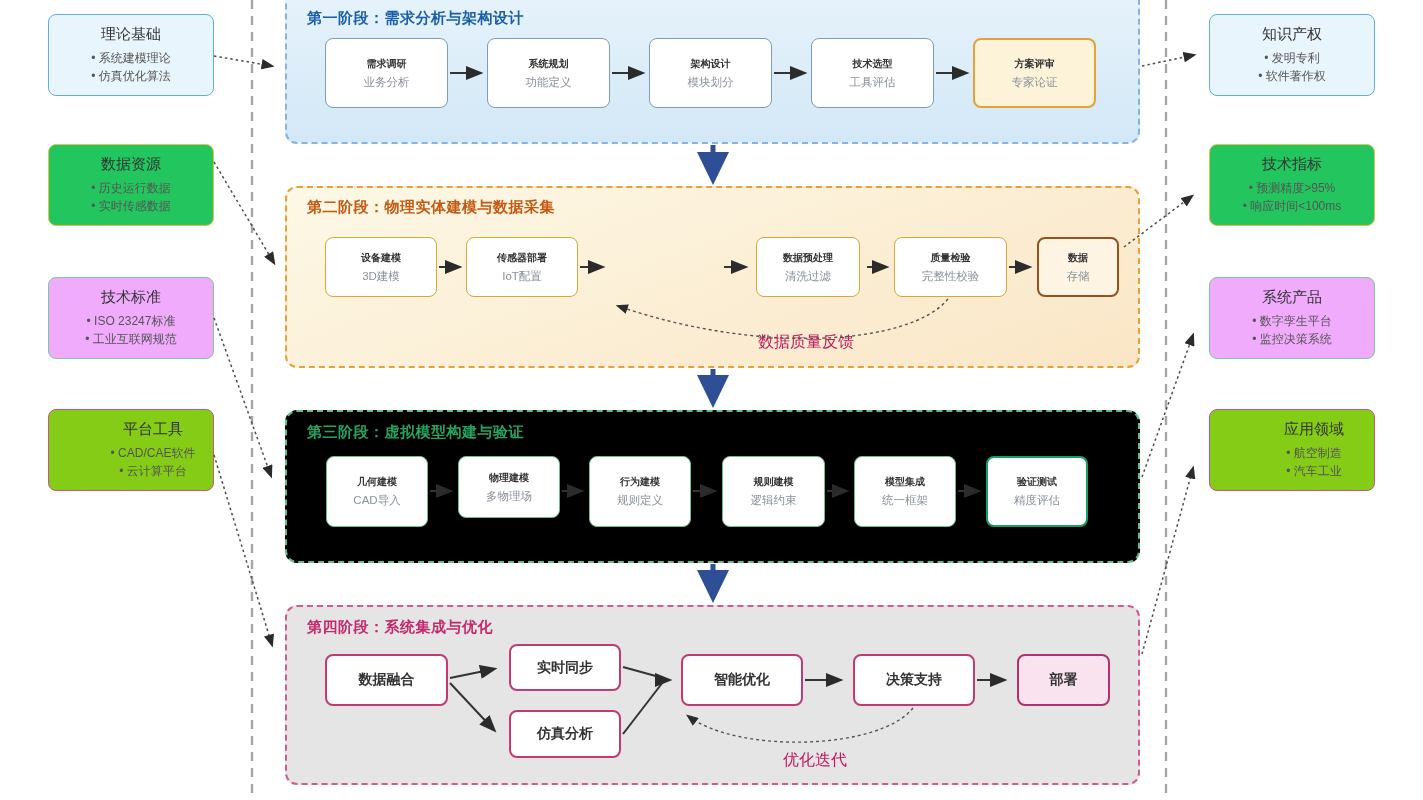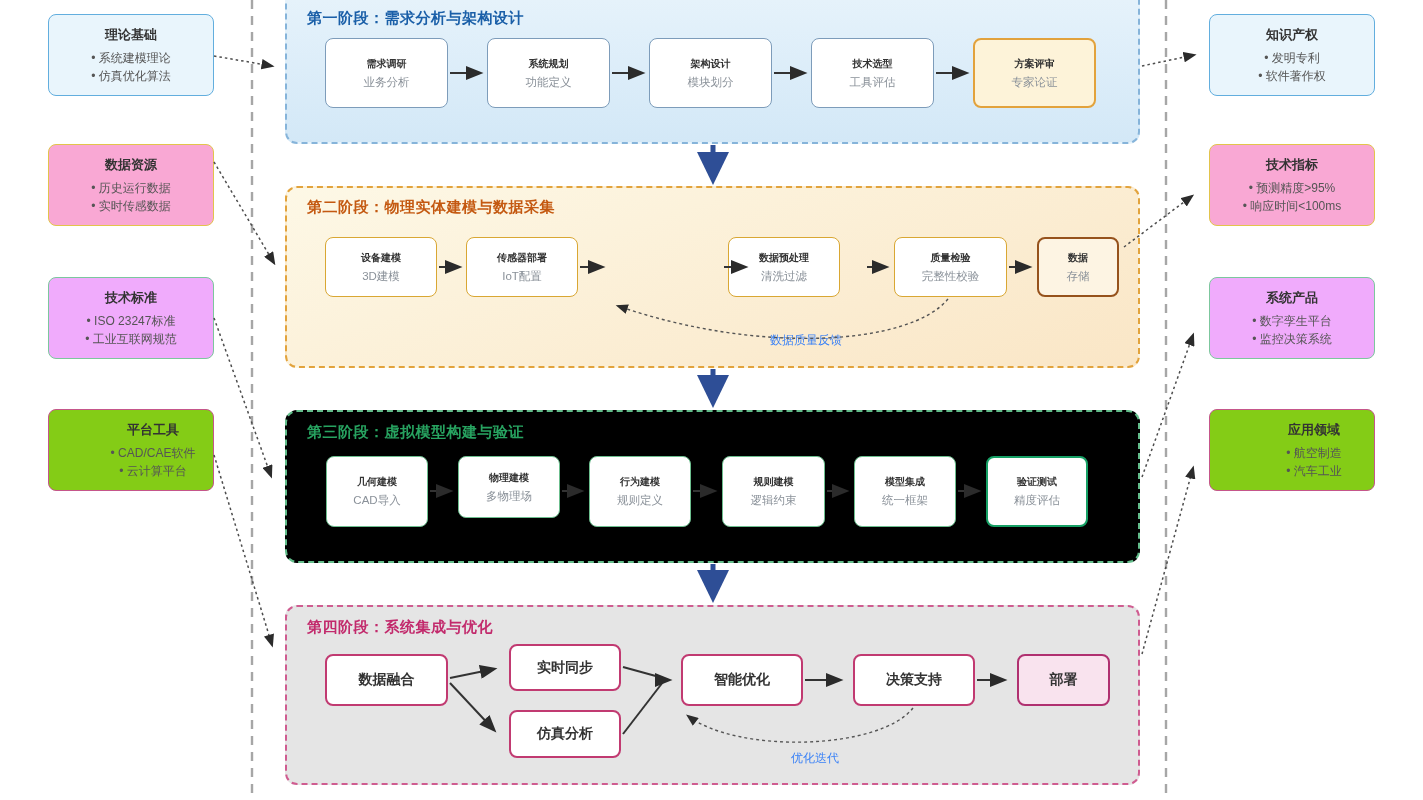--- a/index.html
+++ b/index.html
@@ -29,30 +29,30 @@
   .s-brown-hl{background:#fdf4e3;border:2px solid #96521c;}
   .s-green{border:1.6px solid #6cbe8e;}
   .s-green-hl{border:2px solid #16a065;}
   .s-pink{border:2px solid #c13a71;}
   .s-pink-hl{background:#f9e3ee;border:2px solid #b03070;}
   .s-pink .st-title,.s-pink-hl .st-title{font-weight:600;font-size:14px;}
 
   
   .side-box{position:absolute;width:166px;height:82px;border-radius:8px;z-index:2;box-sizing:border-box;
             display:flex;flex-direction:column;align-items:center;justify-content:center;text-align:center;}
-  .sb-title{font-size:13px;font-weight:bold;color:#333;margin-bottom:5px;white-space:nowrap;}
+  .sb-title{font-size:15px;font-weight:normal;color:#333;margin-bottom:5px;white-space:nowrap;}
   .sb-item{font-size:12px;color:#555;line-height:1.5;white-space:nowrap;}
   .sb-item::before{content:"•  ";color:#555;}
   .t-blue{background:#e9f5fc;border:1.6px solid #62aede;}
-  .t-yellow{background:#f9a8d4;border:1.6px solid #e2c44b;}
+  .t-yellow{background:#22c55e;border:1.6px solid #e2c44b;}
   .t-green{background:#f0abfc;border:1.6px solid #7cc79d;}
   .t-pink{background:#84cc16;border:1.6px solid #c5568b;padding-left:44px;}
 
   
-  .fb-label{position:absolute;font-size:12px;color:#3b82f6;transform:translateX(-50%);z-index:2;white-space:nowrap;}
+  .fb-label{position:absolute;font-size:16px;color:#be185d;transform:translateX(-50%);z-index:2;white-space:nowrap;}
 
   
   .overlay{position:absolute;left:0;top:0;z-index:3;pointer-events:none;}
 </style>
 </head>
 <body>
 
 <div class="canvas">
 
   <div class="phase" id="ph1">
@@ -132,21 +132,21 @@
   </div>
 
   <div class="step s-yellow" style="left:325px;top:237px;width:112px;height:60px">
     <div class="st-title">设备建模</div>
     <div class="st-sub">3D建模</div>
   </div>
   <div class="step s-yellow" style="left:466px;top:237px;width:112px;height:60px">
     <div class="st-title">传感器部署</div>
     <div class="st-sub">IoT配置</div>
   </div>
-  <div class="step s-yellow" style="left:728px;top:237px;width:112px;height:60px">
+  <div class="step s-yellow" style="left:756px;top:237px;width:104px;height:60px">
     <div class="st-title">数据预处理</div>
     <div class="st-sub">清洗过滤</div>
   </div>
   <div class="step s-yellow" style="left:894px;top:237px;width:113px;height:60px">
     <div class="st-title">质量检验</div>
     <div class="st-sub">完整性校验</div>
   </div>
   <div class="step s-brown-hl" style="left:1037px;top:237px;width:82px;height:60px">
     <div class="st-title">数据</div>
     <div class="st-sub">存储</div>

